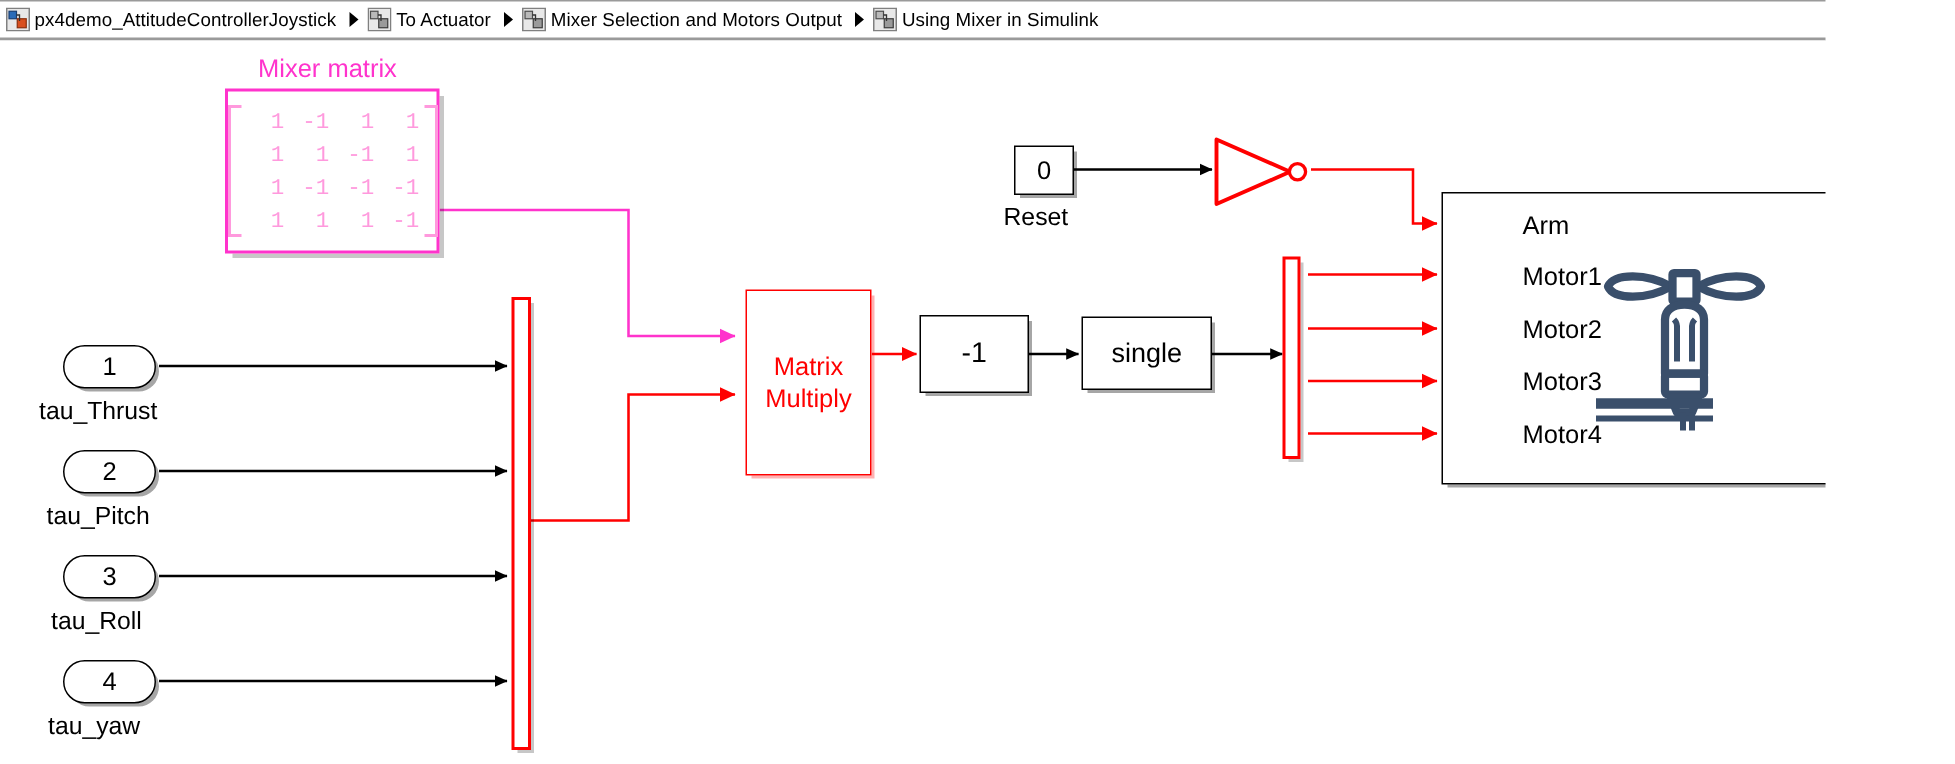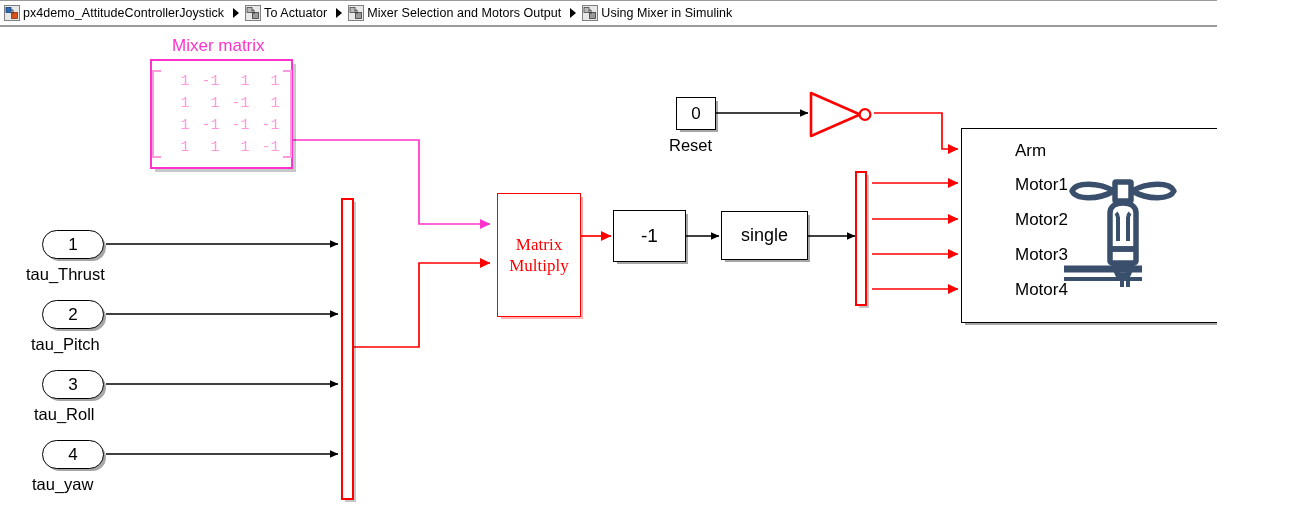--- a/index.html
+++ b/index.html
@@ -74,21 +74,20 @@
     background: #fff;
     border: 1.6px solid #000;
     box-shadow: 3px 3px 0 -1px rgba(0,0,0,0.35);
     display: flex; align-items: center; justify-content: center;
     font-size: 19px; color: #000;
   }
   .blk.red {
     border-color: #ff0000;
     color: #ff0000;
     box-shadow: 3px 3px 0 -1px rgba(255,0,0,0.30);
-    font-family: Liberation Serif, serif;
   }
   .blk.magenta {
     border: 2.4px solid #ff33cc;
     box-shadow: 4px 4px 0 -1px rgba(0,0,0,0.22);
   }
 
   
   .port {
     position: absolute;
     width: 62px; height: 29px;

